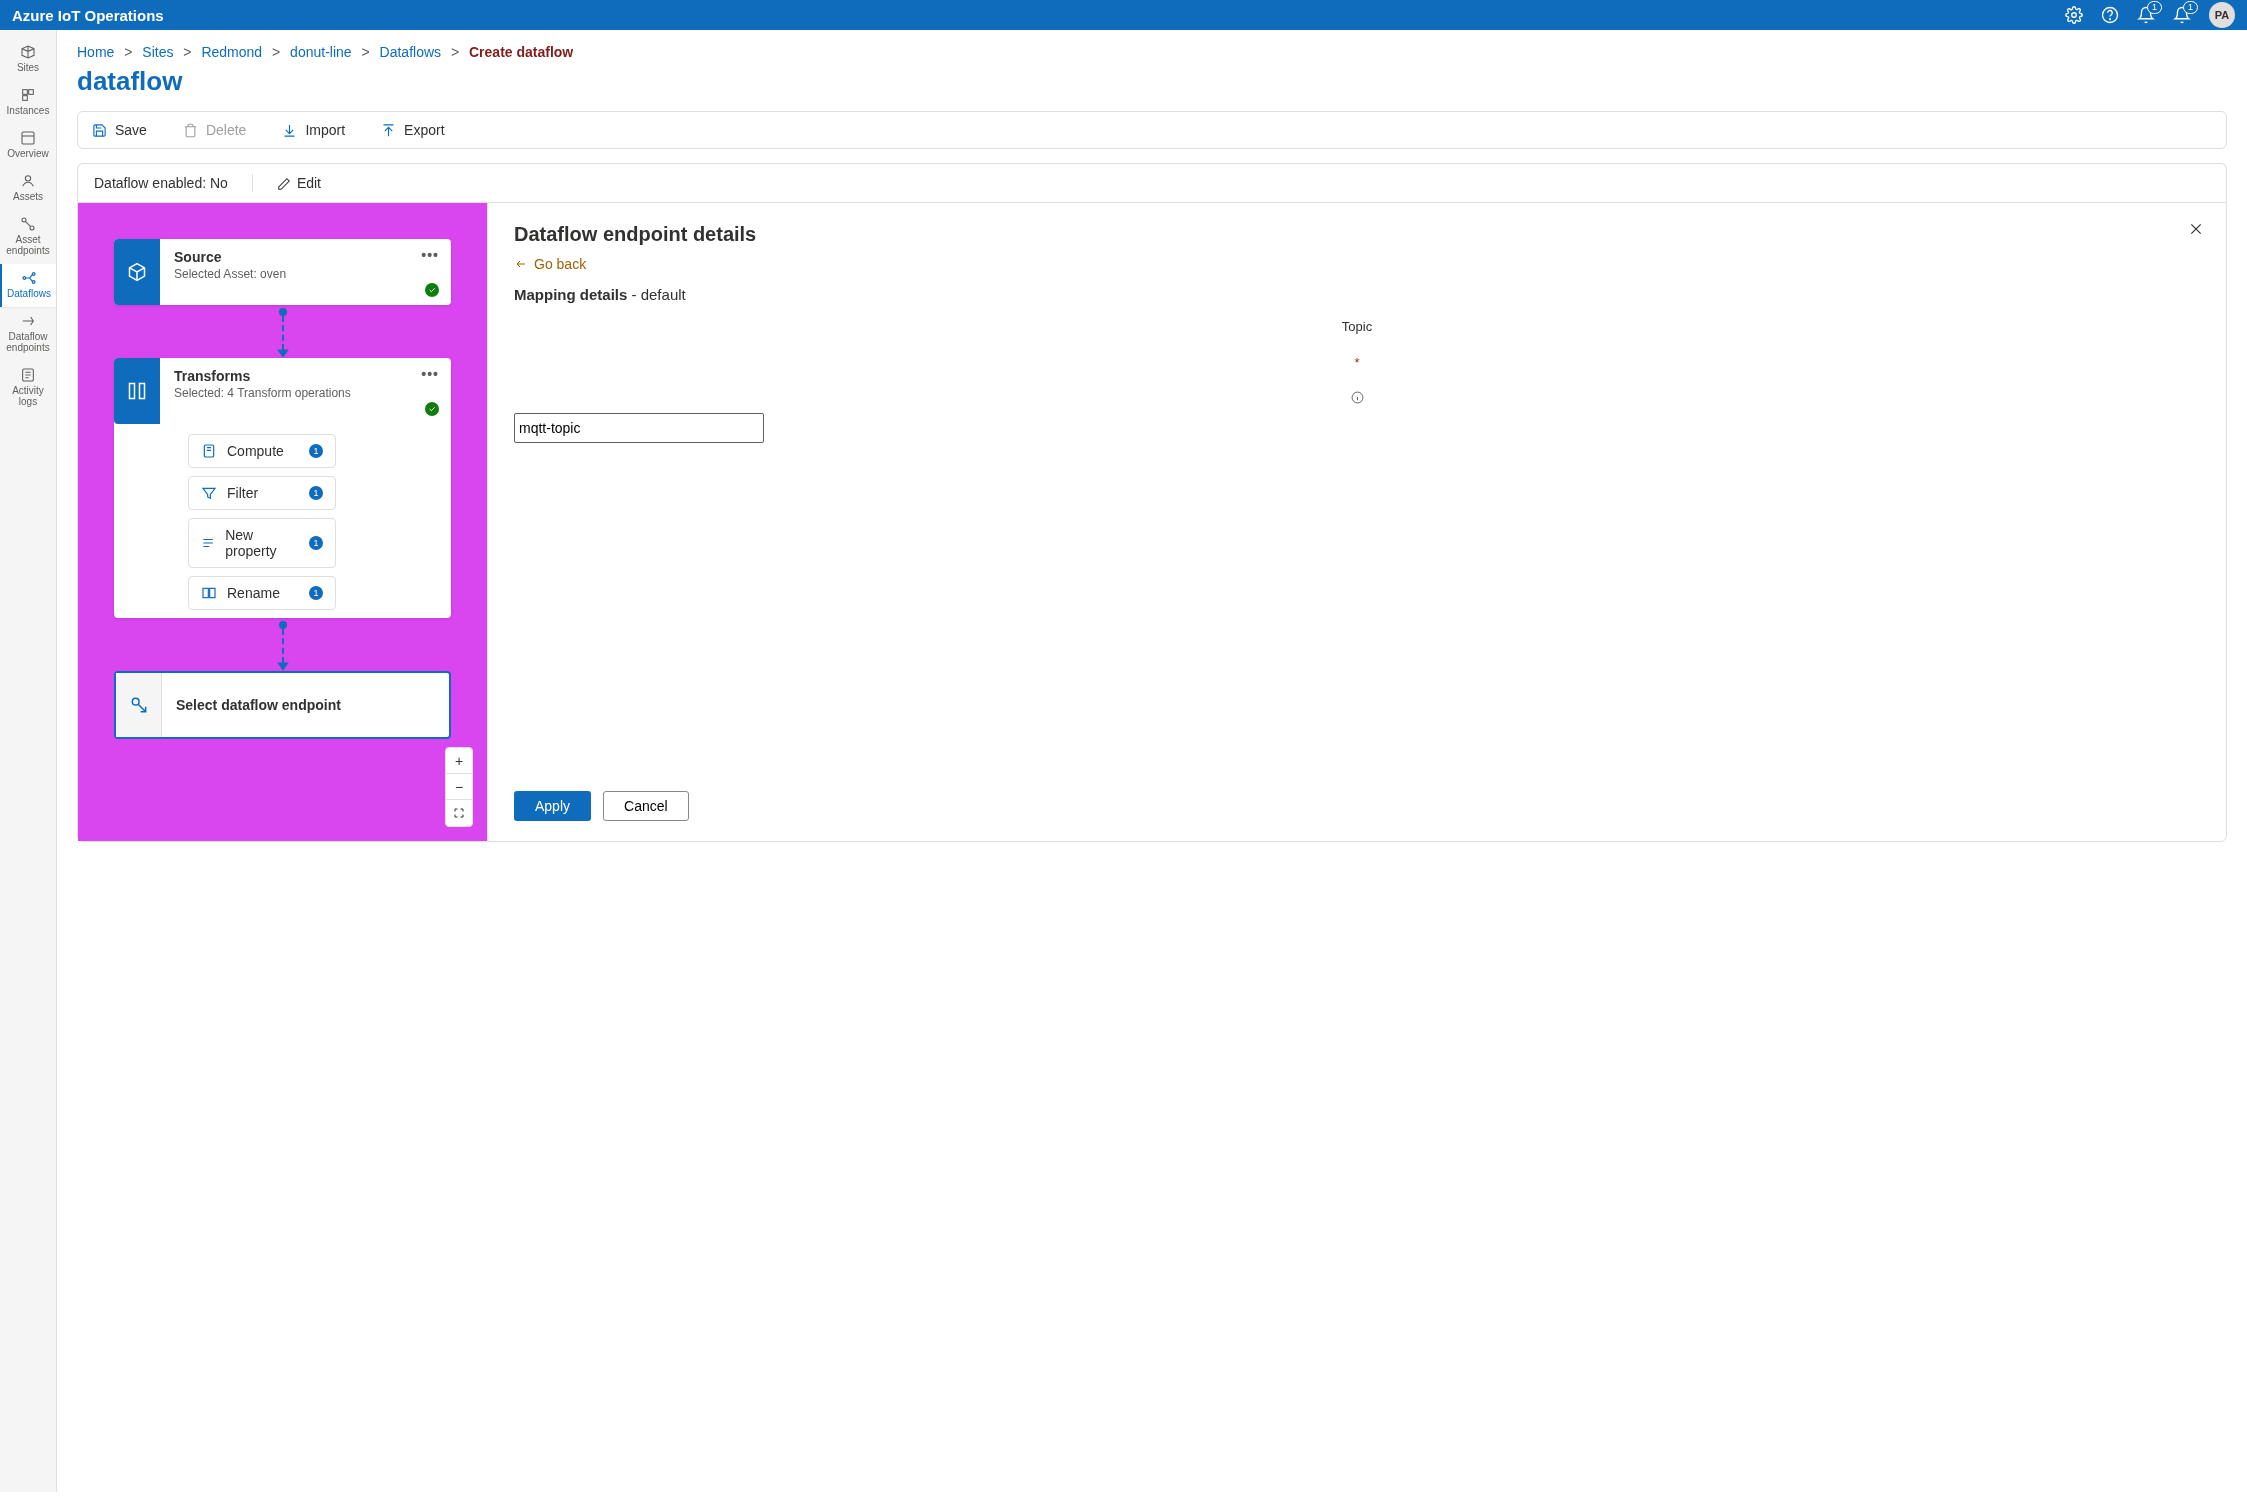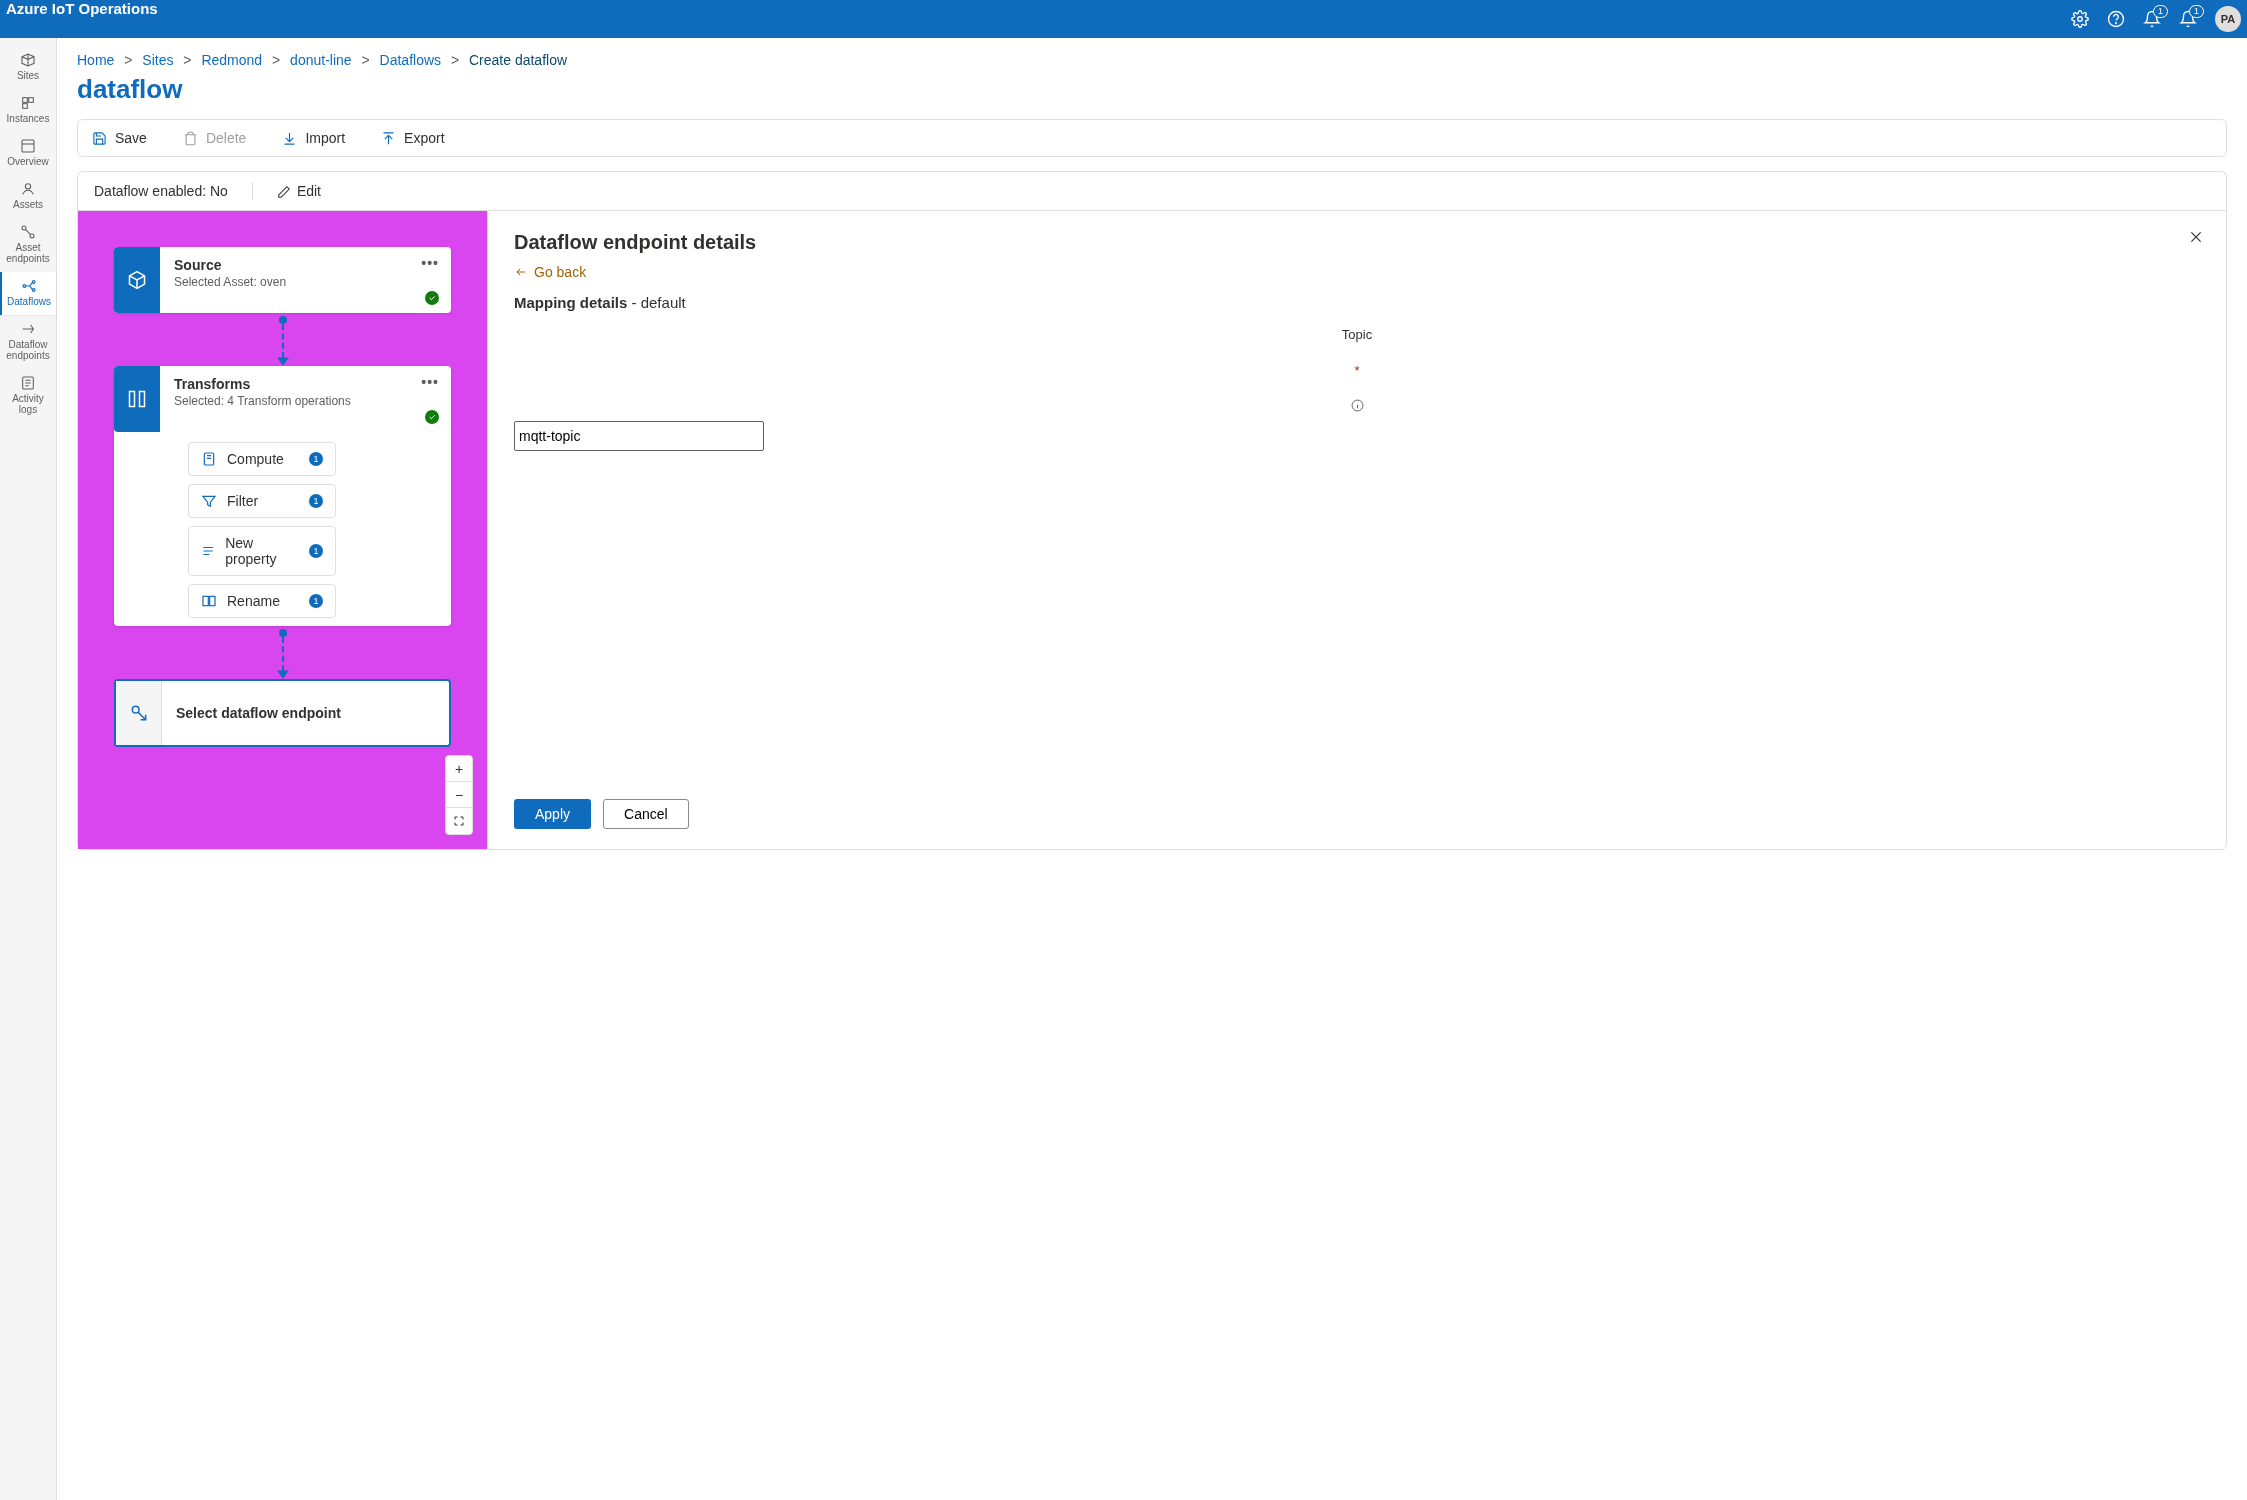--- a/index.html
+++ b/index.html
@@ -1,19 +1,19 @@
 <!DOCTYPE html>
 <html><head>
 <meta charset="utf-8">
 <style>
   * { box-sizing: border-box; margin: 0; padding: 0; }
   body { font-family: "Segoe UI", -apple-system, sans-serif; font-size: 14px; color: #323130; background: #ffffff; }
   
   
-  .top-header { background: #0f6cbd; color: #fff; height: 38px; display: flex; padding: 0 6px; }
+  .top-header { background: #0f6cbd; color: #fff; height: 30px; display: flex; align-items: center; padding: 0 12px; }
   .app-title { font-weight: 600; font-size: 15px; }
   .header-spacer { flex: 1; }
   .header-icons { display: flex; align-items: center; gap: 18px; }
   .header-icon { position: relative; cursor: pointer; }
   .header-icon svg { width: 18px; height: 18px; display: block; }
   .badge { position: absolute; top: -5px; right: -7px; background: #0f6cbd; color: #fff; border: 1px solid #fff; border-radius: 8px; font-size: 9px; padding: 0 4px; line-height: 11px; }
   .avatar { width: 26px; height: 26px; border-radius: 50%; background: #e1dfdd; color: #323130; display: flex; align-items: center; justify-content: center; font-size: 11px; font-weight: 600; cursor: pointer; }
   
   
   .main-layout { display: flex; height: calc(100vh - 38px); }
@@ -24,21 +24,21 @@
   .sidebar-item.active { color: #0f6cbd; background: #fff; border-left: 2px solid #0f6cbd; box-shadow: 0 1px 2px rgba(0,0,0,0.06);} 
   .sidebar-item svg { width: 16px; height: 16px; margin-bottom: 2px; }
   .sidebar-label { font-size: 10px; text-align: center; line-height: 11px; }
   
   
   .content { flex: 1; overflow: auto; padding: 14px 20px; background: #fff; }
   
   .breadcrumbs { font-size: 14px; color: #605e5c; margin-bottom: 6px; }
   .breadcrumb-link { color: #0f6cbd; cursor: pointer; }
   .breadcrumb-sep { margin: 0 6px; color: #605e5c; }
-  .breadcrumb-current { color: #0c4a6e; font-weight: 400; }
+  .breadcrumb-current { color: #7f1d1d; font-weight: 700; }
   
   .page-title { color: #0f6cbd; font-size: 26px; font-weight: 600; margin-bottom: 14px; }
   
   .command-bar { border: 1px solid #e1dfdd; border-radius: 6px; padding: 10px 14px; display: flex; gap: 36px; align-items: center; margin-bottom: 14px; }
   .cmd-btn { display: flex; align-items: center; gap: 8px; cursor: pointer; color: #323130; }
   .cmd-btn.disabled { color: #a19f9d; cursor: default; }
   .cmd-btn svg { width: 15px; height: 15px; }
   .cmd-btn:not(.disabled) svg { color: #0f6cbd; }
   
   .status-bar { border: 1px solid #e1dfdd; border-top-left-radius: 6px; border-top-right-radius: 6px; border-bottom: none; padding: 10px 16px; display: flex; gap: 24px; align-items: center; }

